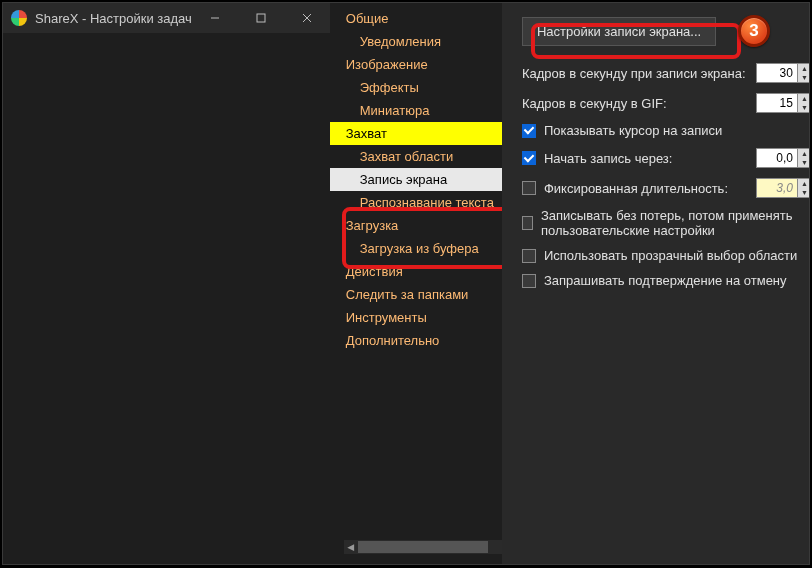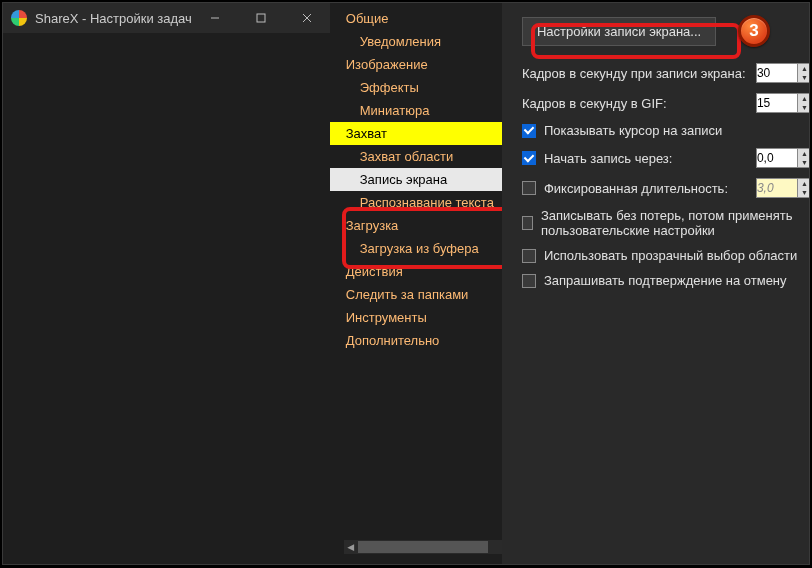--- a/index.html
+++ b/index.html
@@ -124,21 +124,21 @@
   }
   .row label { color: #e0e0e0; }
   .spinner {
     display: inline-flex;
     align-items: stretch;
     height: 20px;
     background: #fff;
     border: 1px solid #888;
   }
   .spinner input {
-    width: 40px; border: none; text-align: left;
+    width: 40px; border: none; text-align: right;
     font-size: 12px; padding-right: 4px; background: #fff; color: #000;
   }
   .spinner.disabled input { background: #fef9c3; color: #888; font-style: italic; }
   .spin-btns {
     width: 14px; background: #ddd;
     display: flex; flex-direction: column;
     border-left: 1px solid #888;
   }
   .spin-btns div {
     flex: 1; font-size: 7px; line-height: 1;

